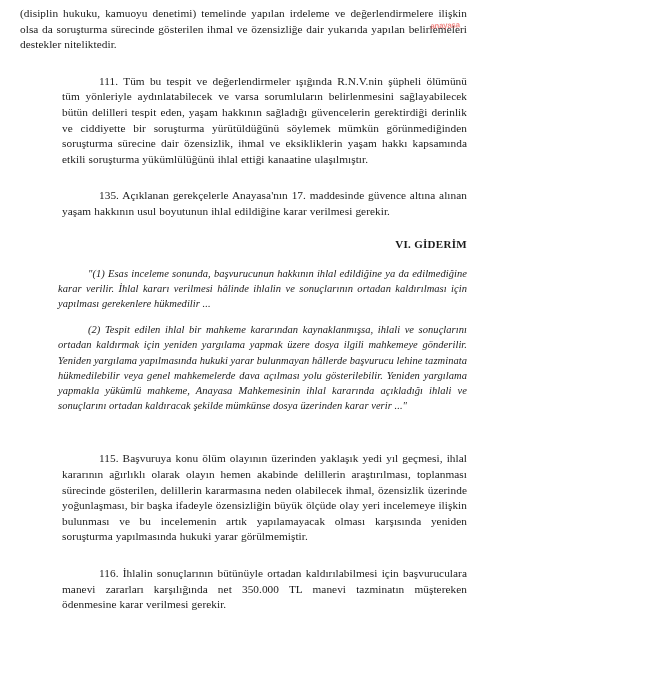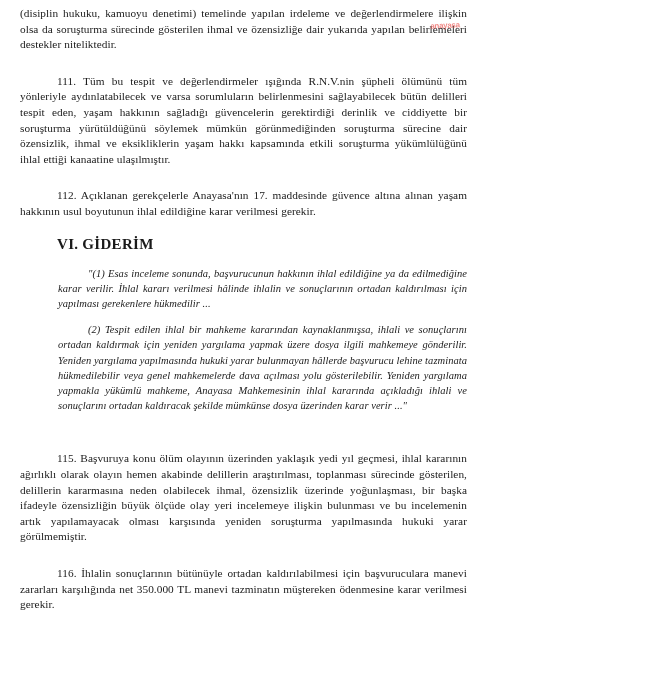--- a/index.html
+++ b/index.html
@@ -31,35 +31,36 @@
     font-size: 11.3px;
     line-height: 15.6px;
     text-align: justify;
     text-justify: inter-word;
     letter-spacing: 0.05px;
     word-spacing: 0.2px;
   }
 
   .para.indent {
     text-indent: 37px;
+    margin-left: 42px;
   }
 
   
   .para.continuation {
     margin-top: 0;
   }
 
   .heading {
     margin: 17px 0 14px 0;
     padding-left: 37px;
-    font-size: 15px;
+    font-size: 11px;
     line-height: 15px;
     font-weight: bold;
     letter-spacing: 0.3px;
-    text-align: left;
+    text-align: right;
   }
 
   .quote-block {
     margin: 4px 0 0 0;
     padding-left: 38px;
   }
 
   .quote {
     margin: 0 0 11px 0;
     font-size: 10.5px;
@@ -102,21 +103,21 @@
 <div class="page">
 
   <p class="para continuation">(disiplin hukuku, kamuoyu denetimi) temelinde yapılan irdeleme ve değerlendirmelere ilişkin olsa da soruşturma sürecinde gösterilen ihmal ve özensizliğe dair yukarıda yapılan belirlemeleri destekler niteliktedir.</p>
 
   <div class="spacer-md"></div>
 
   <p class="para indent">111. Tüm bu tespit ve değerlendirmeler ışığında R.N.V.nin şüpheli ölümünü tüm yönleriyle aydınlatabilecek ve varsa sorumluların belirlenmesini sağlayabilecek bütün delilleri tespit eden, yaşam hakkının sağladığı güvencelerin gerektirdiği derinlik ve ciddiyette bir soruşturma yürütüldüğünü söylemek mümkün görünmediğinden soruşturma sürecine dair özensizlik, ihmal ve eksikliklerin yaşam hakkı kapsamında etkili soruşturma yükümlülüğünü ihlal ettiği kanaatine ulaşılmıştır.</p>
 
   <div class="spacer-md"></div>
 
-  <p class="para indent">112. Açıklanan gerekçelerle Anayasa'nın 17. maddesinde güvence altına alınan yaşam hakkının usul boyutunun ihlal edildiğine karar verilmesi gerekir.</p>
+  <p class="para indent">135. Açıklanan gerekçelerle Anayasa'nın 17. maddesinde güvence altına alınan yaşam hakkının usul boyutunun ihlal edildiğine karar verilmesi gerekir.</p>
 
   <h2 class="heading">VI. GİDERİM</h2>
 
 
   <div class="quote-block">
     <p class="quote">"(1) Esas inceleme sonunda, başvurucunun hakkının ihlal edildiğine ya da edilmediğine karar verilir. İhlal kararı verilmesi hâlinde ihlalin ve sonuçlarının ortadan kaldırılması için yapılması gerekenlere hükmedilir ...</p>
     <p class="quote">(2) Tespit edilen ihlal bir mahkeme kararından kaynaklanmışsa, ihlali ve sonuçlarını ortadan kaldırmak için yeniden yargılama yapmak üzere dosya ilgili mahkemeye gönderilir. Yeniden yargılama yapılmasında hukuki yarar bulunmayan hâllerde başvurucu lehine tazminata hükmedilebilir veya genel mahkemelerde dava açılması yolu gösterilebilir. Yeniden yargılama yapmakla yükümlü mahkeme, Anayasa Mahkemesinin ihlal kararında açıkladığı ihlali ve sonuçlarını ortadan kaldıracak şekilde mümkünse dosya üzerinden karar verir ..."</p>
   </div>
 
   <div class="spacer-lg"></div>

